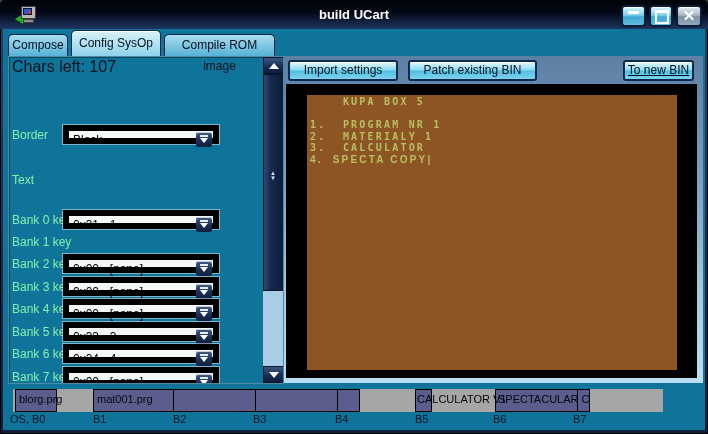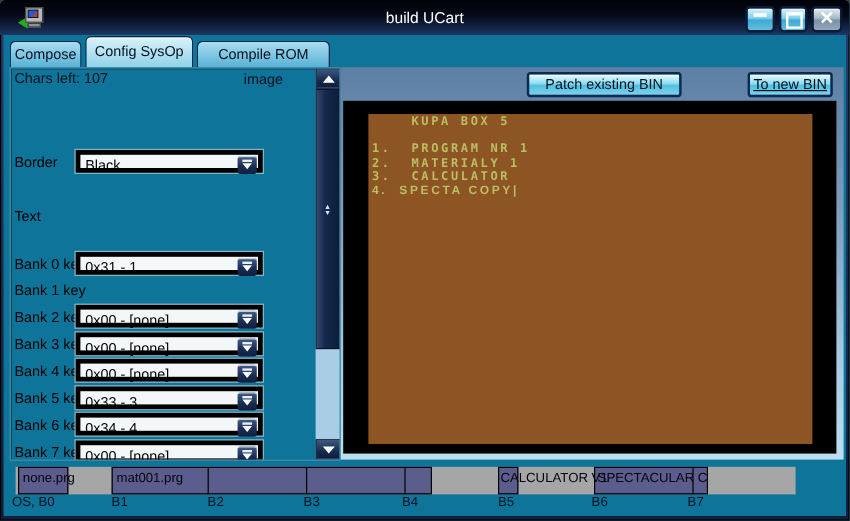--- a/index.html
+++ b/index.html
@@ -5,21 +5,21 @@
   html,body{margin:0;padding:0;background:#3a3a3a;}
   *{box-sizing:border-box;font-family:"Liberation Sans",sans-serif;}
   #win{position:relative;width:708px;height:434px;overflow:hidden;
        background:linear-gradient(180deg,#24406e,#101f3c);border-radius:5px 5px 0 0;
        box-shadow:inset 0 0 0 1px #000;}
   
   #titlebar{position:absolute;left:0;top:0;width:708px;height:29px;
     background:linear-gradient(180deg,#020309 0%,#050a18 45%,#16294e 85%,#1d3560 100%);
     border-radius:5px 5px 0 0;}
   #title{position:absolute;left:0;top:0;width:100%;height:29px;line-height:29px;
-    text-align:center;color:#fff;font-size:13px;font-weight:normal;}
+    text-align:center;color:#fff;font-size:13px;font-weight:bold;}
   .appicon{position:absolute;left:15px;top:6px;width:22px;height:18px;}
   .appicon .mon{position:absolute;left:6px;top:0;width:15px;height:13px;background:#b8b8b8;
     border:1px solid #3c3c3c;}
   .appicon .scr{position:absolute;left:8px;top:2px;width:9px;height:7px;
     background:linear-gradient(135deg,#2a57d8 60%,#c03a2a 60%);border:1px solid #0a1630;}
   .appicon .base{position:absolute;left:8px;top:13px;width:11px;height:4px;background:#909090;border:1px solid #3c3c3c;}
   .appicon .garrow{position:absolute;left:0;top:8px;width:0;height:0;
     border-top:5px solid transparent;border-bottom:5px solid transparent;border-right:8px solid #19b219;}
   .wbtn{position:absolute;top:5px;height:22px;border:2px solid #0b1d3a;border-radius:4px;
     background:linear-gradient(180deg,#d8f6fd 0%,#7fd0ec 45%,#3fa9d4 55%,#63bede 100%);
@@ -37,25 +37,25 @@
   .tab{position:absolute;border:1px solid #0a2746;border-bottom:none;border-radius:5px 5px 0 0;
     background:linear-gradient(180deg,#aadcf0,#57b2d6);color:#04101e;font-size:12px;
     text-align:center;z-index:3;}
   #tab-compose{left:8px;top:34px;width:60px;height:22px;line-height:21px;}
   #tab-config{left:71px;top:30px;width:90px;height:26px;line-height:24px;
     background:linear-gradient(180deg,#d9f2fa,#8fd2ea);box-shadow:inset 0 1px 0 #fff;}
   #tab-compile{left:164px;top:34px;width:111px;height:22px;line-height:21px;}
   
   #panel{position:absolute;left:8px;top:56px;width:276px;height:328px;background:var(--teal);
     border:1px solid #4c8ba3;box-shadow:inset 1px 1px 0 rgba(4,44,60,.6);overflow:hidden;}
-  #chars-left{position:absolute;left:3px;top:1px;font-size:12px;color:#06121e;}
+  #chars-left{position:absolute;left:3px;top:1px;font-size:16px;color:#06121e;}
   .prow{position:absolute;left:0;width:254px;height:20px;}
-  .plbl{position:absolute;left:3px;top:3px;font-size:12px;color:#000000;text-align:right;}
+  .plbl{position:absolute;left:3px;top:3px;font-size:12px;color:#86efac;text-align:right;}
   .combo{position:absolute;left:54px;top:0;width:156px;height:19px;background:#f3f7f8;
-    border:4px solid #000000;box-shadow:0 0 0 1px rgba(222,234,240,.55);}
+    border:6px solid #000000;box-shadow:0 0 0 1px rgba(222,234,240,.55);}
   .cval{position:absolute;left:4px;top:2px;font-size:12px;color:#000;white-space:nowrap;}
   .cbtn{position:absolute;right:1px;top:1px;width:16px;height:15px;border-radius:2px;
     background:linear-gradient(180deg,#45608a 0%,#1b2f55 55%,#0e1f3e 100%);
     box-shadow:inset 0 1px 0 rgba(255,255,255,.7);}
   .cbtn::after{content:"";position:absolute;left:4px;top:6px;width:0;height:0;
     border-left:4px solid transparent;border-right:4px solid transparent;border-top:5px solid #fff;}
   .cbtn::before{content:"";position:absolute;left:4px;top:3px;width:8px;height:2px;background:#e8eef6;}
   
   #vscroll{position:absolute;left:254px;top:0;width:21px;height:326px;background:#a9cde5;}
   .sbtn{position:absolute;left:0;width:21px;height:17px;
@@ -67,21 +67,21 @@
     background:linear-gradient(90deg,#31496f 0%,#15294c 35%,#0c1d3a 100%);border:1px solid #08142c;}
   #sb-thumb::after{content:"▲\A▼";white-space:pre;position:absolute;left:6px;top:96px;
     font-size:6px;line-height:5px;color:#d8e4f2;}
   
   #rpane{position:absolute;left:284px;top:56px;width:419px;height:327px;
     background:linear-gradient(180deg,#5d7fa4 0%,#7b9cbc 35%,#a7cce2 75%,#bbdff0 100%);}
   .toolbtn{position:absolute;top:4px;height:21px;border:2px solid #0b2a50;border-radius:3px;
     background:linear-gradient(180deg,#eafbfe 0%,#8edcf2 45%,#50c0e2 55%,#7fd2ec 100%);
     box-shadow:inset 0 1px 0 #fff;font-size:12px;color:#04101e;text-align:center;line-height:17px;}
   #btn-import{left:4px;width:110px;}
-  #btn-patch{left:124px;width:129px;margin-left:31px;}
+  #btn-patch{left:124px;width:129px;}
   #btn-tonew{left:339px;width:71px;text-decoration:underline;}
   #preview{position:absolute;left:2px;top:28px;width:411px;height:294px;background:var(--preview-border);}
   #screen{position:absolute;left:21px;top:11px;width:370px;height:275px;background:var(--preview-screen);
     padding:1px 0 0 3px;}
   .pline{font-family:"DejaVu Sans Mono",monospace;font-weight:bold;font-size:10px;
     line-height:11.6px;height:11.6px;letter-spacing:2.2px;color:var(--preview-text);white-space:pre;}
   .cursor{letter-spacing:0;}
   
   #bankbar{position:absolute;left:13px;top:389px;width:650px;height:23px;background:var(--map-free);}
   .seg{position:absolute;top:0;height:23px;background:var(--map-file);border:1px solid #000;}
@@ -180,20 +180,21 @@
     </div>
 
     <div id="vscroll">
       <div class="sbtn" id="sb-up"></div>
       <div id="sb-thumb"></div>
       <div class="sbtn" id="sb-down"></div>
     </div>
   </div>
 
   <div id="rpane">
+    <div class="toolbtn" id="btn-import">Import settings</div>
     <div class="toolbtn" id="btn-patch">Patch existing BIN</div>
     <div class="toolbtn" id="btn-tonew">To new BIN</div>
 
     <div id="preview">
       <div id="screen">
         <div class="pline">    KUPA BOX 5</div>
         <div class="pline"></div>
         <div class="pline">1.  PROGRAM NR 1</div>
         <div class="pline">2.  MATERIALY 1</div>
         <div class="pline">3.  CALCULATOR</div>
@@ -204,21 +205,21 @@
 
   <div id="bankbar">
     <div class="seg" style="left:2px;width:42px"></div>
     <div class="seg" style="left:80px;width:267px"></div>
     <div class="segdiv" style="left:160px"></div>
     <div class="segdiv" style="left:242px"></div>
     <div class="segdiv" style="left:324px"></div>
     <div class="seg" style="left:402px;width:17px"></div>
     <div class="seg" style="left:482px;width:95px"></div>
     <div class="segdiv" style="left:564px"></div>
-    <span class="fname" style="left:6px">none.prg</span>
+    <span class="fname" style="left:6px">blorg.prg</span>
     <span class="fname" style="left:84px">mat001.prg</span>
     <span class="fname" style="left:404px">CALCULATOR V1</span>
     <span class="fname" style="left:485px">SPECTACULAR C</span>
   </div>
   <span class="blabel" style="left:10px">OS, B0</span>
   <span class="blabel" style="left:93px">B1</span>
   <span class="blabel" style="left:173px">B2</span>
   <span class="blabel" style="left:253px">B3</span>
   <span class="blabel" style="left:335px">B4</span>
   <span class="blabel" style="left:415px">B5</span>

